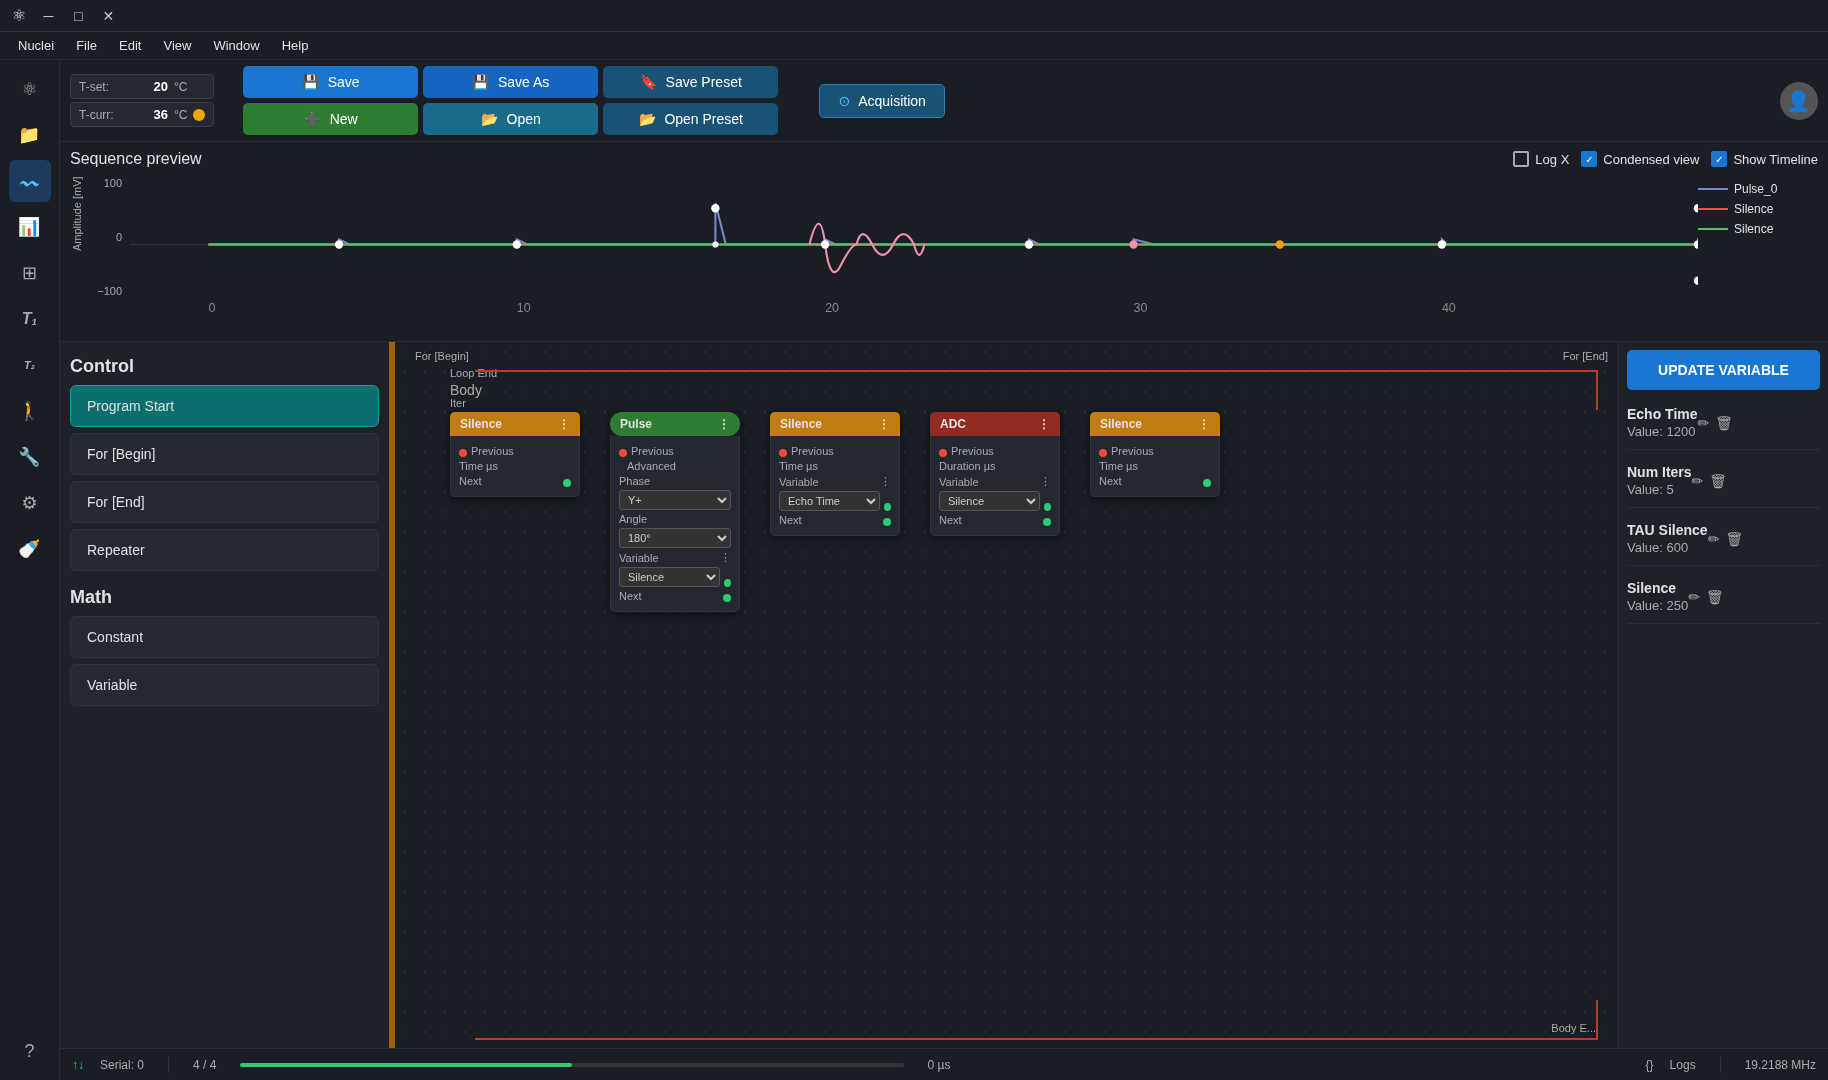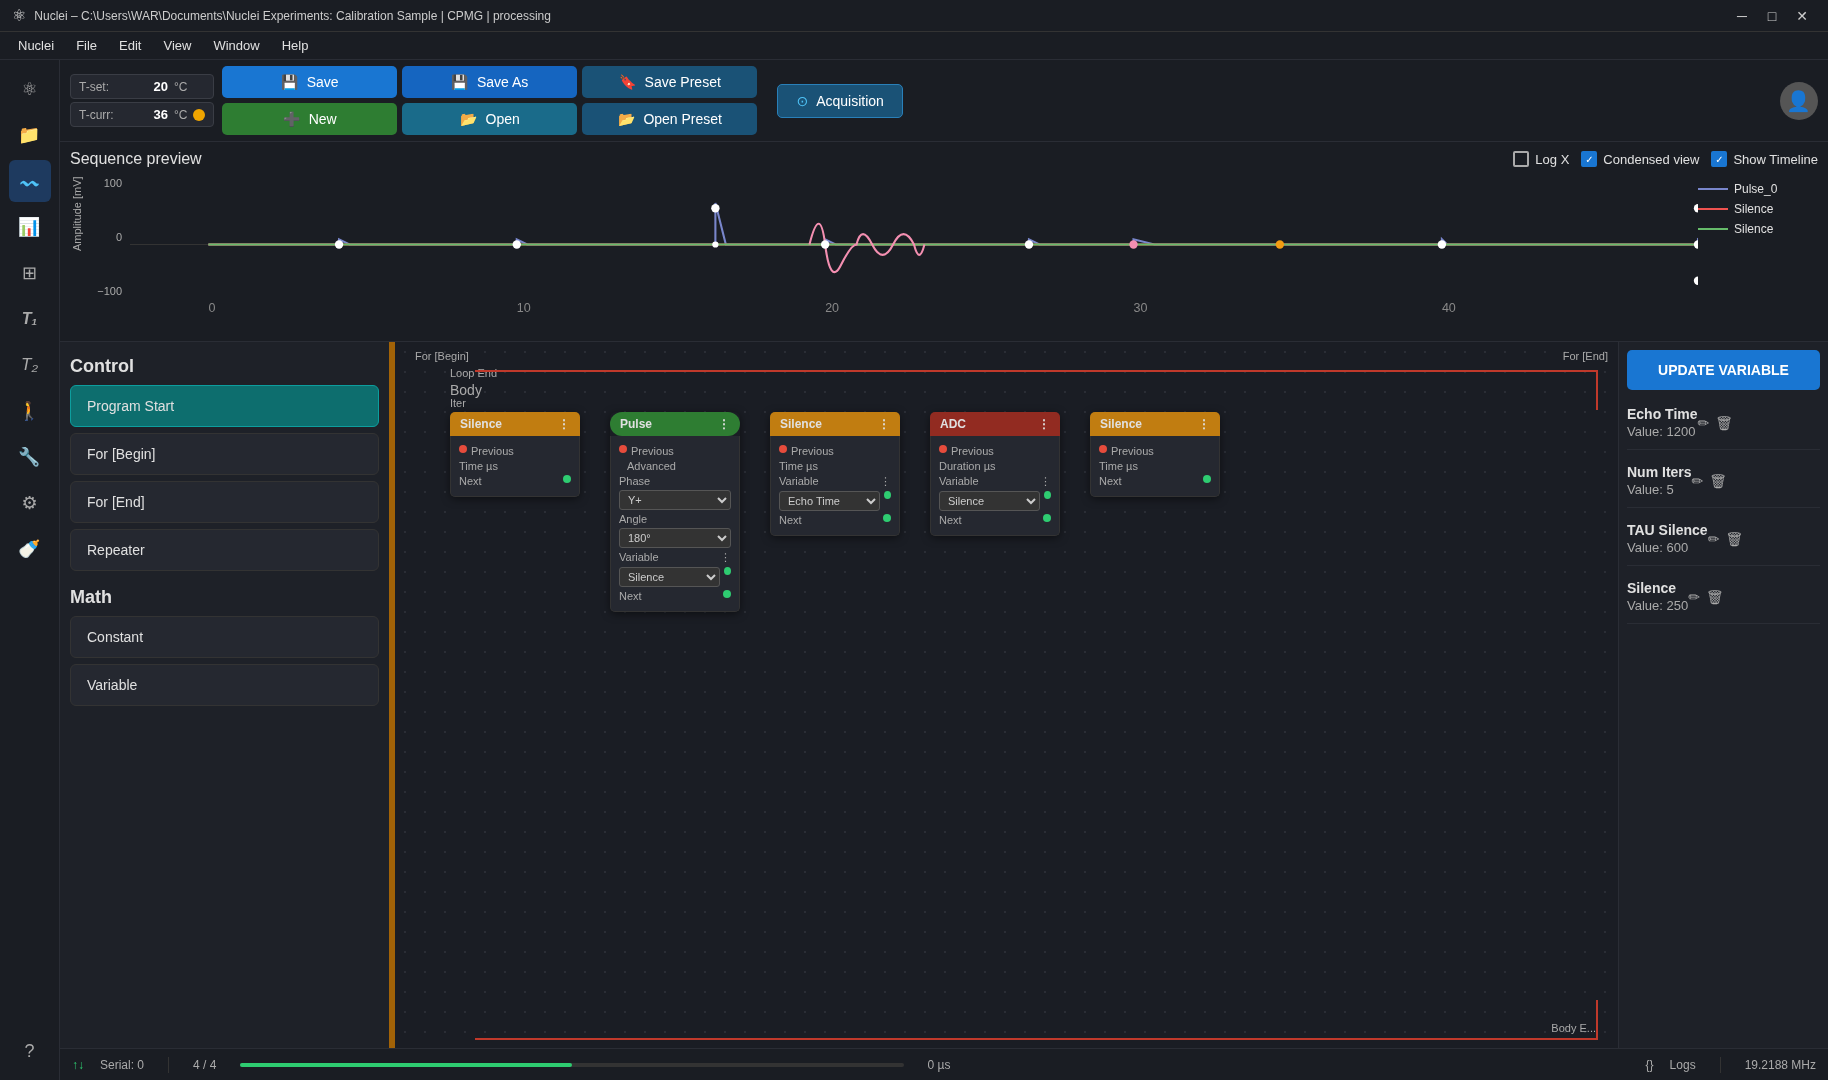--- a/index.html
+++ b/index.html
@@ -18,21 +18,21 @@
 
     
     #sidebar { width: 60px; background: #1a1d23; border-right: 1px solid #2a2d35; display: flex; flex-direction: column; align-items: center; padding: 8px 0; gap: 4px; }
     .sidebar-btn { width: 42px; height: 42px; background: transparent; border: none; border-radius: 6px; cursor: pointer; color: #aaa; display: flex; align-items: center; justify-content: center; font-size: 18px; }
     .sidebar-btn.active { background: #1e3a5f; color: #4fc3f7; }
 
     
     #content { flex: 1; display: flex; flex-direction: column; overflow: hidden; }
 
     
-    #toolbar { background: #1a1d23; padding: 6px 10px; display: flex; align-items: center; gap: 0; border-bottom: 1px solid #2a2d35; flex-wrap: wrap; }
+    #toolbar { background: #1a1d23; padding: 6px 10px; display: flex; align-items: center; gap: 21px; border-bottom: 1px solid #2a2d35; flex-wrap: wrap; }
     .temp-group { display: flex; flex-direction: column; gap: 3px; margin-right: 8px; }
     .temp-row { display: flex; align-items: center; gap: 6px; background: #252830; border-radius: 4px; padding: 4px 8px; border: 1px solid #3a3d45; }
     .temp-label { color: #aaa; font-size: 12px; width: 55px; }
     .temp-value { color: #fff; font-weight: bold; width: 28px; text-align: right; }
     .temp-unit { color: #aaa; font-size: 12px; }
     .temp-dot { width: 12px; height: 12px; border-radius: 50%; background: #f0a500; }
 
     .btn-toolbar { padding: 8px 18px; border: none; border-radius: 5px; cursor: pointer; font-size: 14px; font-weight: 500; display: flex; align-items: center; gap: 8px; color: #fff; min-width: 130px; justify-content: center; }
     .btn-save { background: #1976D2; }
     .btn-new { background: #2e7d32; }
@@ -72,21 +72,21 @@
     .library-item { background: #252830; border-radius: 6px; padding: 12px 16px; margin-bottom: 6px; cursor: pointer; font-size: 14px; color: #e0e0e0; border: 1px solid #333; }
     .library-item.highlighted { background: #0d6e6e; border-color: #0d9e9e; }
 
     
     #canvas-area { flex: 1; background: #1a1d24; background-image: radial-gradient(circle, #2a2d35 1px, transparent 1px); background-size: 20px 20px; position: relative; overflow: hidden; }
 
     
     .node-block { position: absolute; border-radius: 6px; min-width: 130px; box-shadow: 0 2px 8px rgba(0,0,0,0.5); }
     .node-header { padding: 5px 10px; border-radius: 5px 5px 0 0; display: flex; align-items: center; justify-content: space-between; font-size: 12px; font-weight: 600; }
     .node-body { background: #252830; border-radius: 0 0 5px 5px; padding: 6px 8px; border: 1px solid #333; border-top: none; }
-    .node-row { display: flex; align-items: flex-start; gap: 4px; margin: 3px 0; font-size: 11px; }
+    .node-row { display: flex; align-items: flex-end; gap: 4px; margin: 3px 0; font-size: 11px; }
     .node-port { width: 8px; height: 8px; border-radius: 50%; }
     .port-red { background: #e74c3c; }
     .port-green { background: #2ecc71; }
     .node-label { color: #aaa; font-size: 11px; }
     .node-select { background: #333; border: 1px solid #555; color: #ccc; font-size: 11px; padding: 2px 4px; border-radius: 3px; width: 100%; }
 
     
     #right-panel { width: 210px; background: #1e2128; border-left: 1px solid #2a2d35; display: flex; flex-direction: column; padding: 8px; overflow-y: auto; }
     .update-var-btn { background: #1976D2; color: #fff; border: none; border-radius: 5px; padding: 12px; font-size: 14px; font-weight: 600; cursor: pointer; width: 100%; margin-bottom: 16px; }
     .var-item { margin-bottom: 14px; padding-bottom: 10px; border-bottom: 1px solid #2a2d35; }
@@ -99,21 +99,20 @@
     #statusbar { background: #1a1d23; height: 32px; display: flex; align-items: center; padding: 0 12px; gap: 16px; border-top: 1px solid #2a2d35; font-size: 12px; color: #aaa; }
     .status-divider { height: 16px; width: 1px; background: #333; margin: 0 8px; }
     .status-progress { flex: 1; height: 4px; background: #333; border-radius: 2px; margin: 0 8px; }
     .status-progress-fill { height: 100%; background: #2ecc71; border-radius: 2px; width: 50%; }
   </style>
 </head>
 <body>
 
 <div id="titlebar">
   <span style="font-size:16px;">⚛</span>
-  <span style="font-size:12px;color:#ccc;flex:1;">Nuclei – C:\Users\WAR\Documents\Nuclei Experiments: Calibration Sample | CPMG | processing</span>
   <div style="display:flex;gap:2px;">
     <button class="win-btn">─</button>
     <button class="win-btn">□</button>
     <button class="win-btn close">✕</button>
   </div>
 </div>
 
 <div id="menubar">
   <span class="menu-item">Nuclei</span>
   <span class="menu-item">File</span>
@@ -125,21 +124,21 @@
 
 <div id="main">
 
   <div id="sidebar">
     <button class="sidebar-btn" title="Atom">⚛</button>
     <button class="sidebar-btn" title="Folder">📁</button>
     <button class="sidebar-btn active" title="Signal">〰</button>
     <button class="sidebar-btn" title="Chart">📊</button>
     <button class="sidebar-btn" title="Modules">⊞</button>
     <button class="sidebar-btn" title="T1" style="font-style:italic;font-weight:bold;font-size:16px;">T₁</button>
-    <button class="sidebar-btn" title="T2" style="font-style:italic;font-weight:normal;font-size:17px;">T₂</button>
+    <button class="sidebar-btn" title="T2" style="font-style:italic;font-weight:bold;font-size:11px;">T₂</button>
     <button class="sidebar-btn" title="Person">🚶</button>
     <button class="sidebar-btn" title="Tools">🔧</button>
     <button class="sidebar-btn" title="Settings">⚙</button>
     <button class="sidebar-btn" title="Baby">🍼</button>
     <div style="flex:1;"></div>
     <button class="sidebar-btn" title="Help">?</button>
   </div>
 
   <div id="content">
 

